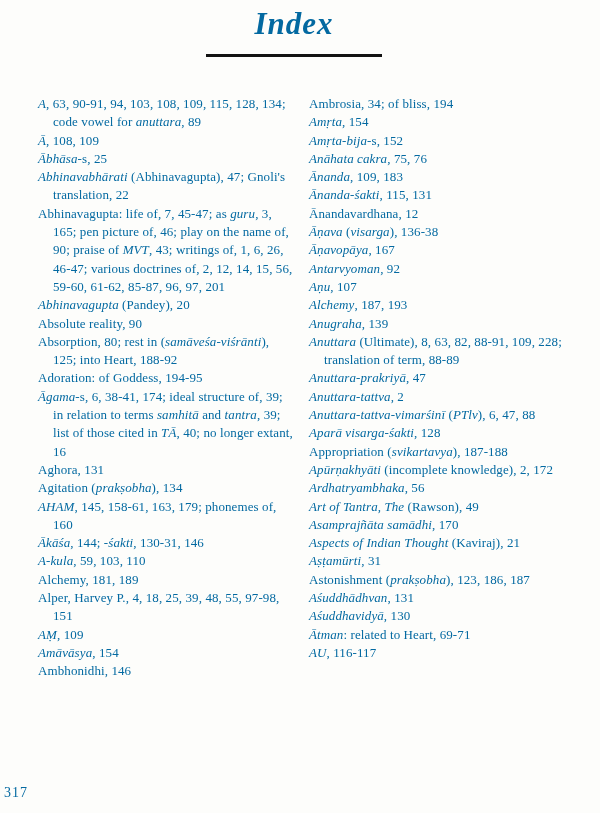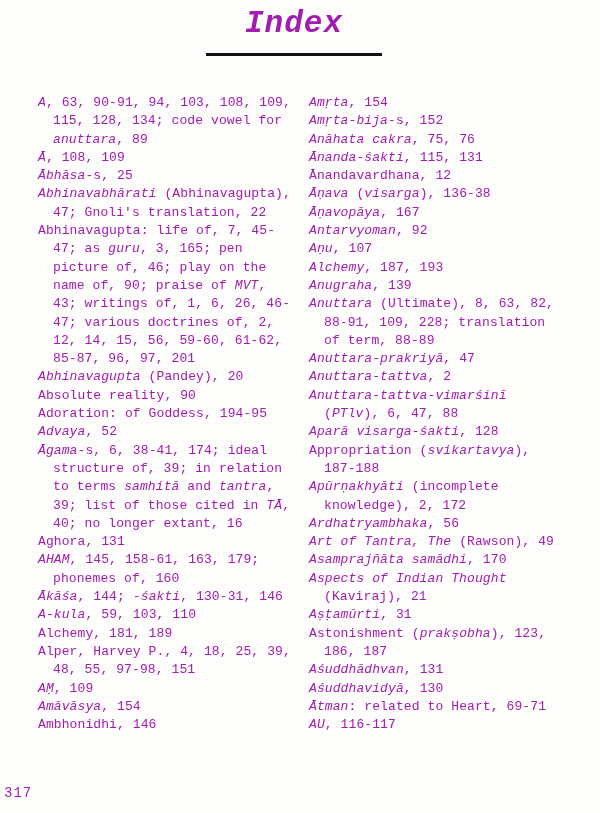--- a/index.html
+++ b/index.html
@@ -6,22 +6,22 @@
     margin: 0;
     padding: 0;
     background: #fdfdfb;
   }
   .page {
     position: relative;
     width: 588px;
     height: 813px;
     box-sizing: border-box;
     background: #fdfdfb;
-    color: #a21caf;
-    font-family: Liberation Mono, monospace;
+    color: #0369a1;
+    font-family: Liberation Serif, serif;
     overflow: hidden;
   }
   .title {
     text-align: center;
     font-style: italic;
     font-weight: 600;
     font-size: 31px;
     padding-top: 6px;
     letter-spacing: 1px;
   }
@@ -68,37 +68,40 @@
   <div class="title-rule"></div>
   <div class="columns">
     <div class="col">
         <div class="entry"><span class="it">A</span><span>, 63, 90-91, 94, 103, 108, 109, 115, 128, 134; code vowel for </span><span class="it">anuttara</span><span>, 89</span></div>
         <div class="entry"><span class="it">Ā</span><span>, 108, 109</span></div>
         <div class="entry"><span class="it">Ābhāsa</span><span>-s, 25</span></div>
         <div class="entry"><span class="it">Abhinavabhārati</span><span> (Abhinavagupta), 47; Gnoli's translation, 22</span></div>
         <div class="entry"><span>Abhinavagupta: life of, 7, 45-47; as </span><span class="it">guru</span><span>, 3, 165; pen picture of, 46; play on the name of, 90; praise of </span><span class="it">MVT</span><span>, 43; writings of, 1, 6, 26, 46-47; various doctrines of, 2, 12, 14, 15, 56, 59-60, 61-62, 85-87, 96, 97, 201</span></div>
         <div class="entry"><span class="it">Abhinavagupta</span><span> (Pandey), 20</span></div>
         <div class="entry"><span>Absolute reality, 90</span></div>
+        <div class="entry"><span>Absorption, 80; rest in (</span><span class="it">samāveśa-viśrānti</span><span>), 125; into Heart, 188-92</span></div>
         <div class="entry"><span>Adoration: of Goddess, 194-95</span></div>
-        <div class="entry"><span class="it">Advaya</span><span>, 52</span></div>
         <div class="entry"><span class="it">Āgama</span><span>-s, 6, 38-41, 174; ideal structure of, 39; in relation to terms </span><span class="it">samhitā</span><span> and </span><span class="it">tantra</span><span>, 39; list of those cited in </span><span class="it">TĀ</span><span>, 40; no longer extant, 16</span></div>
         <div class="entry"><span>Aghora, 131</span></div>
+        <div class="entry"><span>Agitation (</span><span class="it">prakṣobha</span><span>), 134</span></div>
         <div class="entry"><span class="it">AHAM</span><span>, 145, 158-61, 163, 179; phonemes of, 160</span></div>
         <div class="entry"><span class="it">Ākāśa</span><span>, 144; -</span><span class="it">śakti</span><span>, 130-31, 146</span></div>
         <div class="entry"><span class="it">A-kula</span><span>, 59, 103, 110</span></div>
         <div class="entry"><span>Alchemy, 181, 189</span></div>
         <div class="entry"><span>Alper, Harvey P., 4, 18, 25, 39, 48, 55, 97-98, 151</span></div>
         <div class="entry"><span class="it">AṂ</span><span>, 109</span></div>
         <div class="entry"><span class="it">Amāvāsya</span><span>, 154</span></div>
         <div class="entry"><span>Ambhonidhi, 146</span></div>
       </div>
     <div class="col">
+        <div class="entry"><span>Ambrosia, 34; of bliss, 194</span></div>
         <div class="entry"><span class="it">Amṛta</span><span>, 154</span></div>
         <div class="entry"><span class="it">Amṛta-bija</span><span>-s, 152</span></div>
         <div class="entry"><span class="it">Anāhata cakra</span><span>, 75, 76</span></div>
+        <div class="entry"><span class="it">Ānanda</span><span>, 109, 183</span></div>
         <div class="entry"><span class="it">Ānanda-śakti</span><span>, 115, 131</span></div>
         <div class="entry"><span>Ānandavardhana, 12</span></div>
         <div class="entry"><span class="it">Āṇava</span><span> (</span><span class="it">visarga</span><span>), 136-38</span></div>
         <div class="entry"><span class="it">Āṇavopāya</span><span>, 167</span></div>
         <div class="entry"><span class="it">Antarvyoman</span><span>, 92</span></div>
         <div class="entry"><span class="it">Aṇu</span><span>, 107</span></div>
         <div class="entry"><span class="it">Alchemy</span><span>, 187, 193</span></div>
         <div class="entry"><span class="it">Anugraha</span><span>, 139</span></div>
         <div class="entry"><span class="it">Anuttara</span><span> (Ultimate), 8, 63, 82, 88-91, 109, 228; translation of term, 88-89</span></div>
         <div class="entry"><span class="it">Anuttara-prakriyā</span><span>, 47</span></div>

